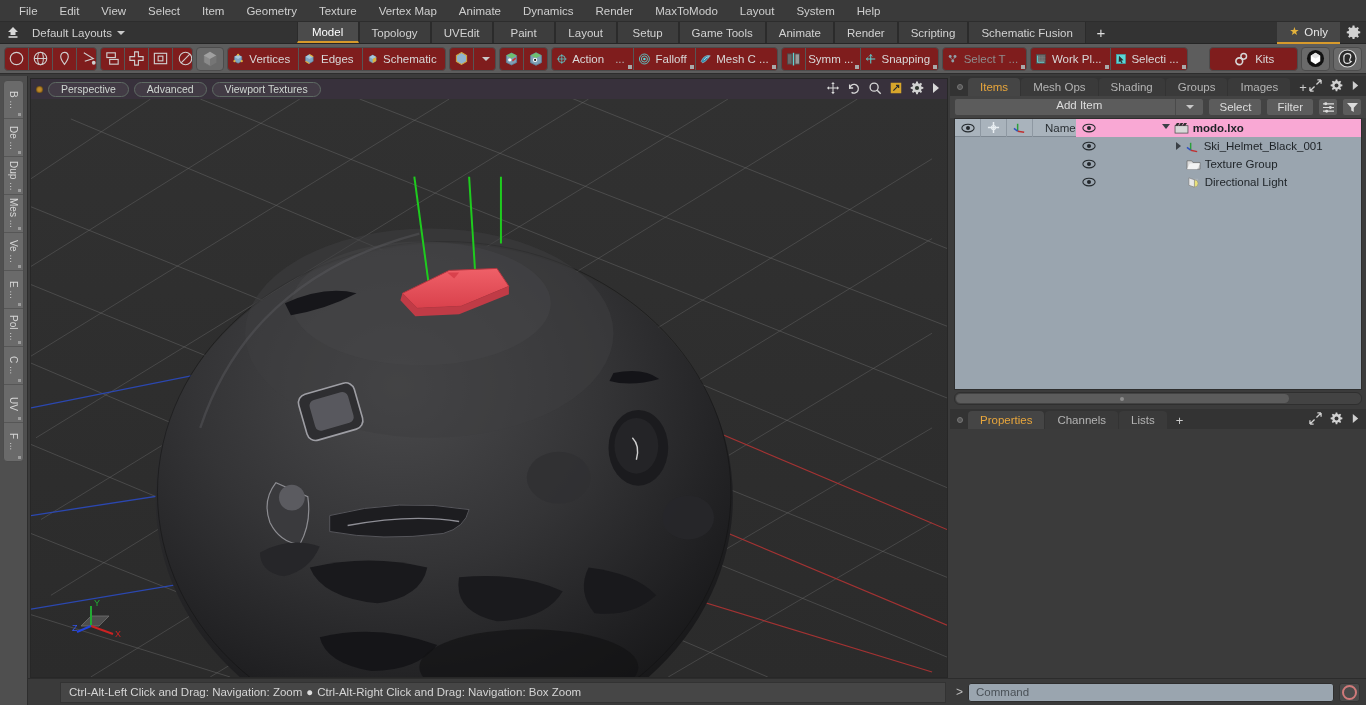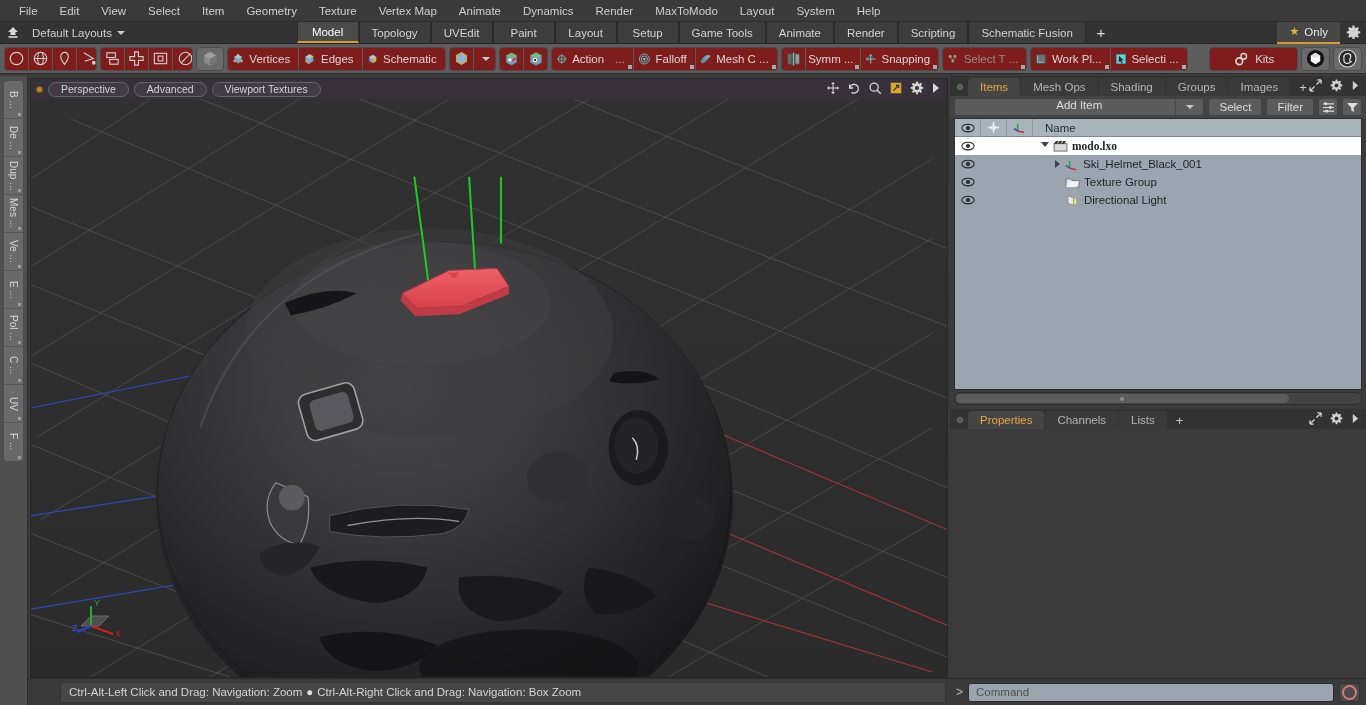--- a/index.html
+++ b/index.html
@@ -172,31 +172,31 @@
     height:18px; padding:0 10px; background:#5c5c5c; border:1px solid #434343; border-radius:3px;
     color:#ddd; font-size:11.5px; display:flex;align-items:center;
   }
   .iconbtn{
     width:20px; height:18px; background:#5c5c5c;border:1px solid #434343;border-radius:3px;
     display:flex;align-items:center;justify-content:center;
   }
 
   .itemlist{
     margin:0 4px; background:#9aa5af; border:1px solid #2e2e2e; flex:0 0 272px;
-    display:flex; flex-direction:column; overflow:hidden;
+    display:flex; flex-direction:row; overflow:hidden;
   }
   .ilhead{
     height:18px; display:flex; align-items:center; background:#a9b3bc;
     border-bottom:1px solid #7e8892;
   }
   .ilh-col{ width:26px; display:flex;align-items:center;justify-content:center; border-right:1px solid #8e98a2; height:18px;}
   .ilh-name{ flex:1; padding-left:12px; color:#2a2f33; font-size:11.5px; display:flex;align-items:center;}
   .ilbody{ flex:1; position:relative; }
   .irow{ height:18px; display:flex; align-items:center; position:relative; }
-  .irow.sel{ background:#ffffff;font-family:Liberation Serif, serif; }
+  .irow.sel{ background:#f9a8d4; }
   .icell{ width:26px; display:flex;align-items:center;justify-content:center; height:18px;}
   .iname{
     display:flex; align-items:center; gap:4px; font-size:11.5px; color:#1d2226; white-space:nowrap;
   }
   .iname.bold{ font-weight:bold; }
   .tri{ width:0;height:0;border-left:5px solid #3a4046;border-top:4px solid transparent;border-bottom:4px solid transparent;}
   .tri.down{ border-left:4px solid transparent;border-right:4px solid transparent;border-top:5px solid #3a4046;}
   .hscroll{
     height:13px; margin:2px 4px 0 4px; background:#434343; border:1px solid #2f2f2f;border-radius:6px;
     position:relative;

